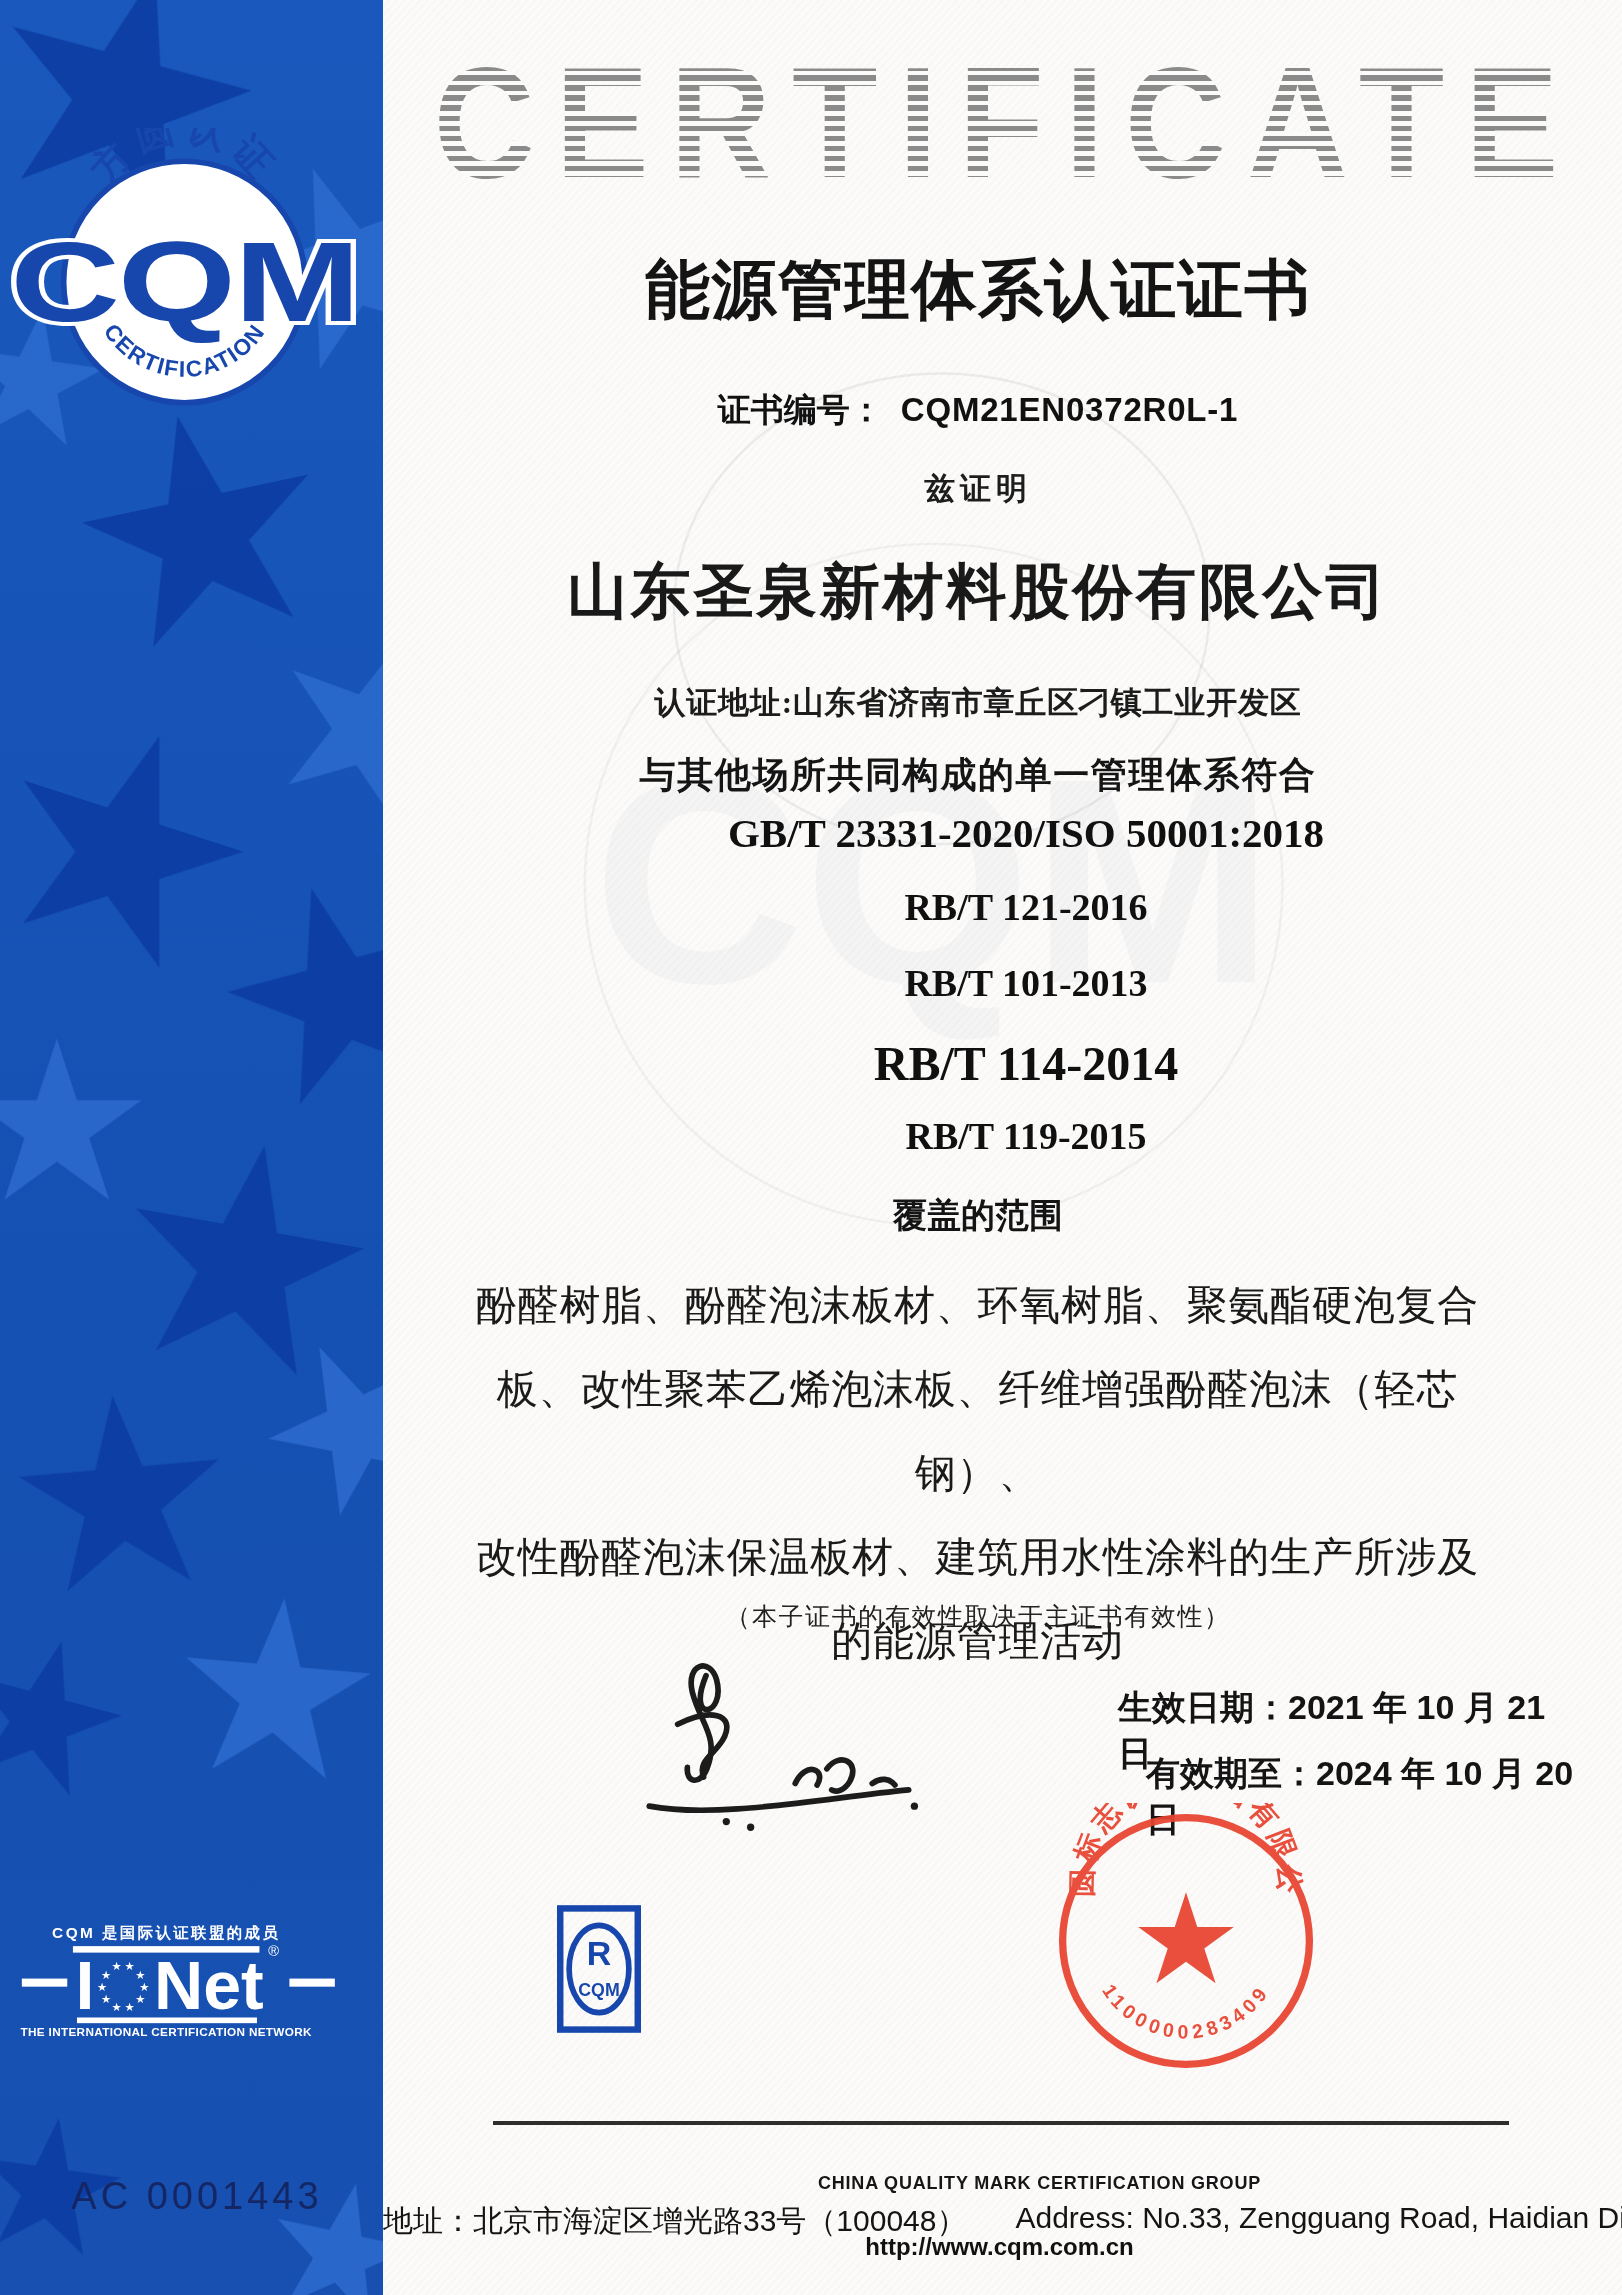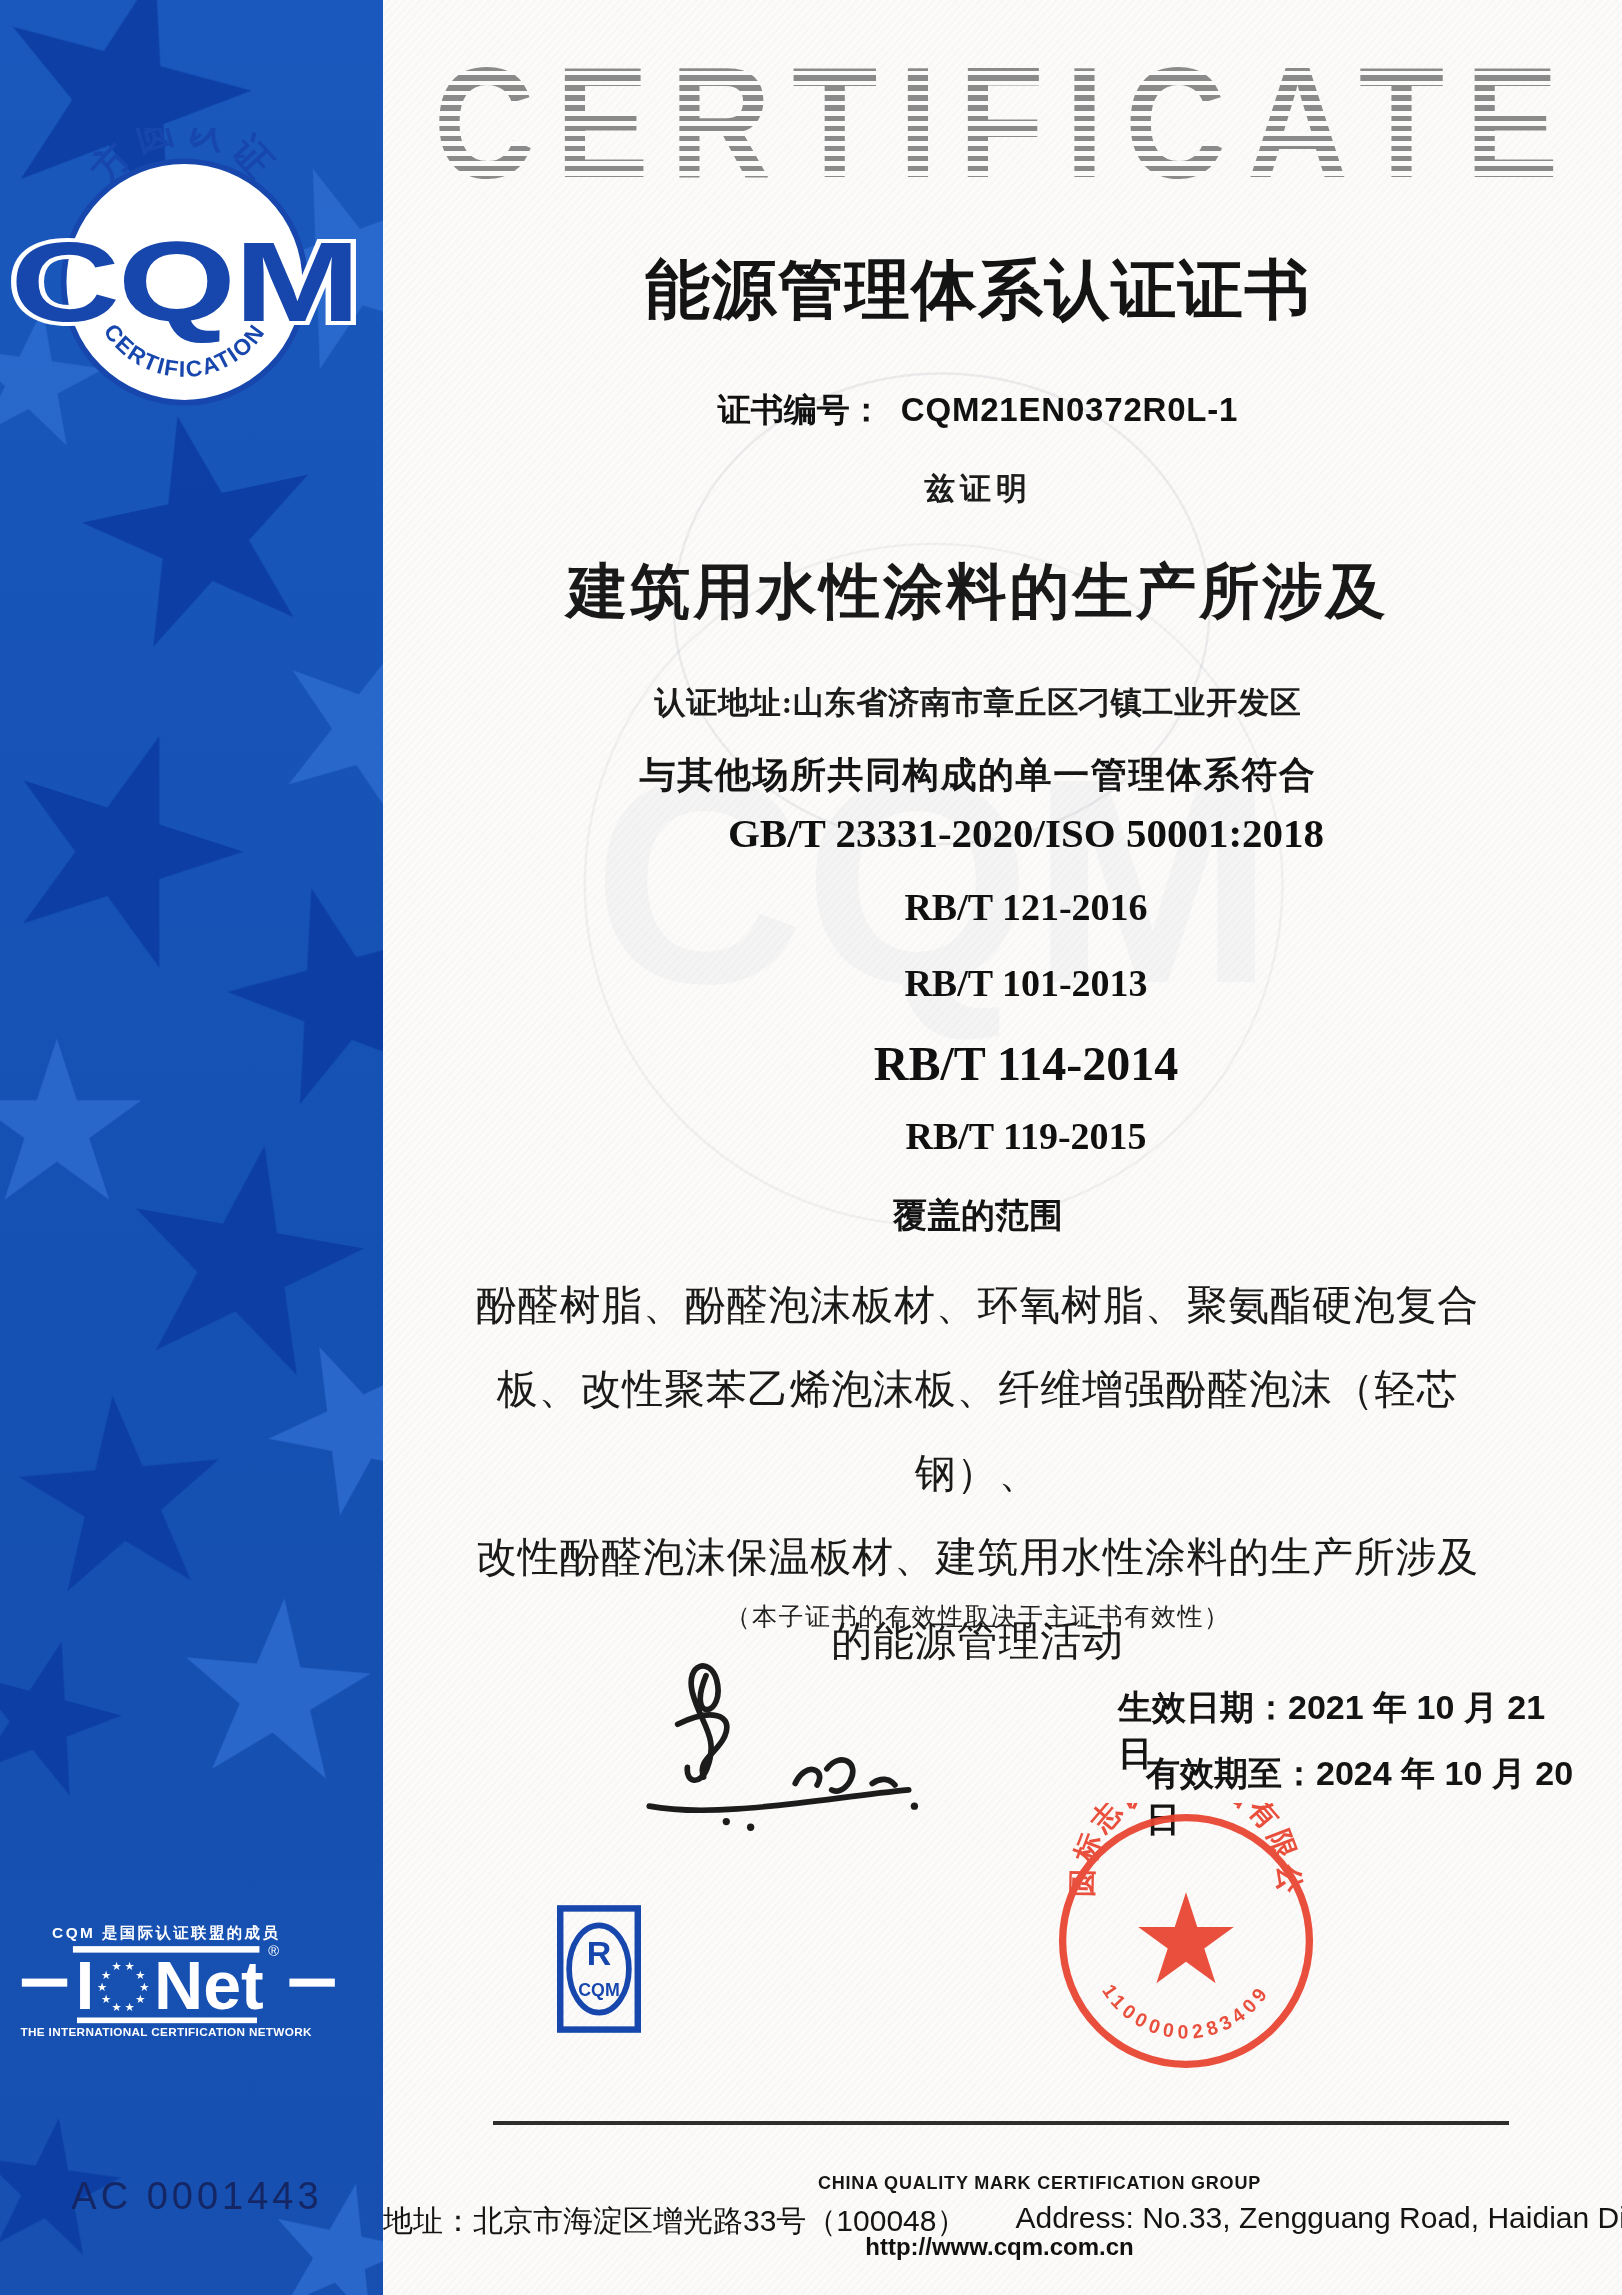--- a/index.html
+++ b/index.html
@@ -135,21 +135,21 @@
   <div class="abs banner">CERTIFICATE</div>
 
   <div class="abs ctr title">能源管理体系认证证书</div>
 
   <div class="abs ctr certno">
     <span class="lbl">证书编号：</span><span class="val">CQM21EN0372R0L-1</span>
   </div>
 
   <div class="abs ctr zheng">兹证明</div>
 
-  <div class="abs ctr company">建筑用水性涂料的生产所涉及</div>
+  <div class="abs ctr company">山东圣泉新材料股份有限公司</div>
 
   <div class="abs ctr certaddr">认证地址:山东省济南市章丘区刁镇工业开发区</div>
 
   <div class="abs ctr sysline">与其他场所共同构成的单一管理体系符合</div>
 
   <div class="abs ctr std std0">GB/T 23331-2020/ISO 50001:2018</div>
   <div class="abs ctr std std1">RB/T 121-2016</div>
   <div class="abs ctr std std2">RB/T 101-2013</div>
   <div class="abs ctr std std3">RB/T 114-2014</div>
   <div class="abs ctr std std4">RB/T 119-2015</div>

